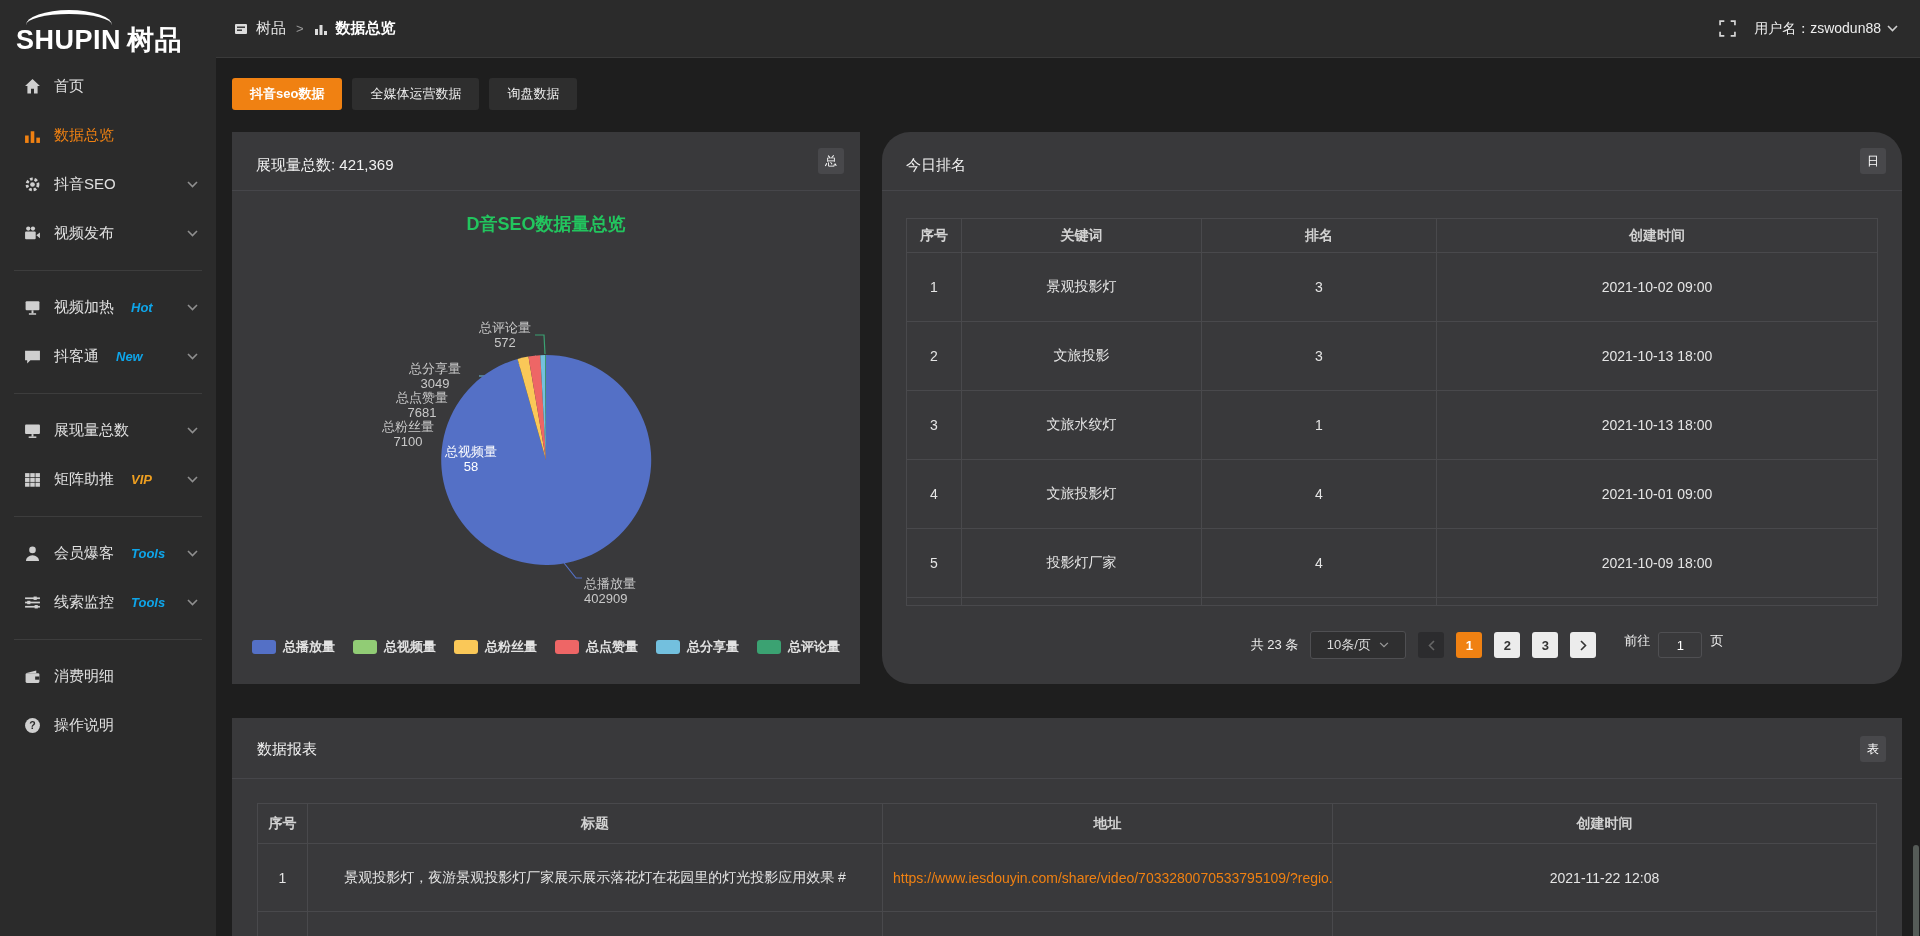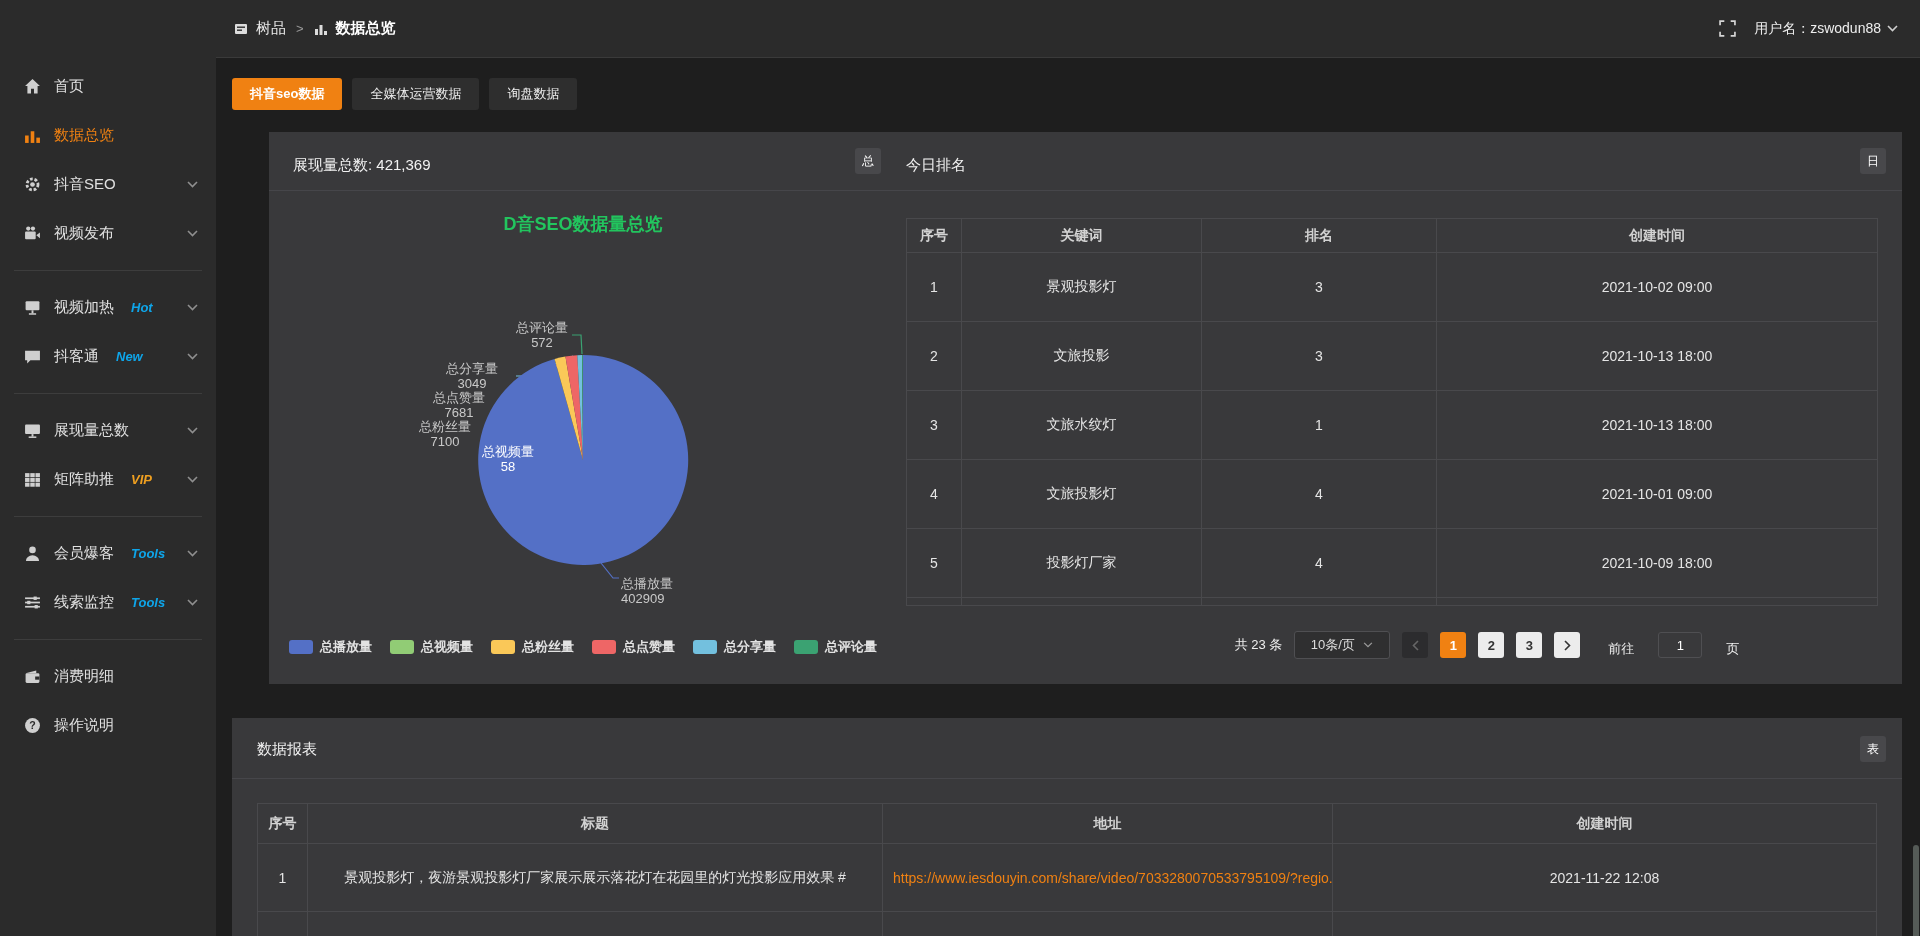--- a/index.html
+++ b/index.html
@@ -36,22 +36,22 @@
   #user-chip { display:flex; align-items:center; gap:6px; cursor:pointer; }
 
   
   #tabs { position:absolute; left:232px; top:78px; display:flex; gap:10px; }
   .tab-btn { height:32px; padding:0 18px; font-size:13px; display:flex; align-items:center;
     background:#2e2e2e; color:#efefef; border-radius:3px; cursor:pointer; white-space:nowrap; }
   .tab-btn.active { background:#f08112; color:#fff; font-weight:bold; }
 
   
   .panel { position:absolute; background:#39393b; }
-  #chart-panel  { left:232px; top:132px; width:628px;  height:552px;margin-left:37px; }
-  #ranking-panel{ left:882px; top:132px; width:1020px; height:552px; }
+  #chart-panel  { left:232px; top:132px; width:628px;  height:552px; }
+  #ranking-panel{ left:882px; top:132px; width:1020px; height:552px;border-radius:28px; }
   #report-panel { left:232px; top:718px; width:1670px; height:260px; }
   .panel-title { position:absolute; left:24px; top:24px; font-size:15px; color:#f2f2f2; }
   .panel-badge { position:absolute; right:16px; top:16px; width:26px; height:26px; background:#48484b;
     color:#fff; font-size:12px; border-radius:3px; display:flex; align-items:center; justify-content:center; cursor:pointer; }
   .panel-divider { position:absolute; left:0; right:0; top:58px; height:1px; background:#46464a; }
   #report-panel .panel-divider { top:60px; }
 
   
   #chart-title { position:absolute; left:0; right:0; top:80px; text-align:center;
     font-size:18px; font-weight:600; color:#22c55e; }
@@ -88,33 +88,39 @@
   .pg-total { font-size:13px; color:#eee; }
   .pg-size { width:96px; height:28px; background:#2f2f30; border:1px solid #4f4f52; border-radius:3px;
     display:flex; align-items:center; justify-content:center; gap:8px; font-size:13px; color:#ddd; cursor:pointer; }
   .pg-size .mi-chevron { position:static; }
   .pg-btn { width:26px; height:26px; border-radius:3px; display:flex; align-items:center; justify-content:center;
     font-size:13px; cursor:pointer; }
   .pg-prev { background:#2c2c2e; color:#666; }
   .pg-num { background:#ececec; color:#333; font-weight:bold; }
   .pg-num.current { background:#f08112; color:#fff; }
   .pg-next { background:#ececec; color:#333; }
-  .pg-goto { display:flex; align-items:flex-end; gap:24px; font-size:13px; color:#eee; margin-left:16px; }
+  .pg-goto { display:flex; align-items:flex-start; gap:8px; font-size:13px; color:#eee; margin-left:16px; }
   .pg-input { width:44px; height:26px; background:transparent; border:1px solid #4f4f52; border-radius:3px;
     color:#fff; text-align:center; font-size:13px; font-family:inherit; }
 
   
   #scroll-thumb { position:absolute; right:1px; top:845px; width:6px; height:160px; background:#555b57; border-radius:3px; cursor:pointer; }
 
   svg { display:block; }
 </style>
 </head>
 <body>
 
 <div id="sidebar">
+  <div id="logo">
+    <div class="logo-arc"></div>
+    <div class="logo-text">
+      <span>SHUPIN</span><span class="logo-cn">树品</span>
+    </div>
+  </div>
   <div id="menu">
 
     <div class="menu-item">
       <span class="mi-icon">
         <svg viewBox="0 0 16 16" width="17" height="17">
             <polygon points="8,1 15,7.5 12.8,7.5 12.8,14.5 9.4,14.5 9.4,10 6.6,10 6.6,14.5 3.2,14.5 3.2,7.5 1,7.5" fill="currentColor"></polygon>
           </svg>
       </span>
       <span>首页</span>
     </div>

